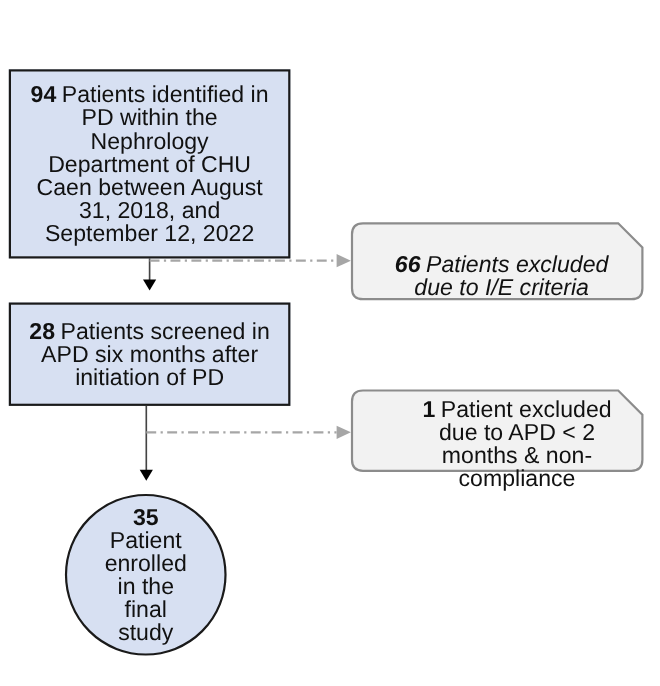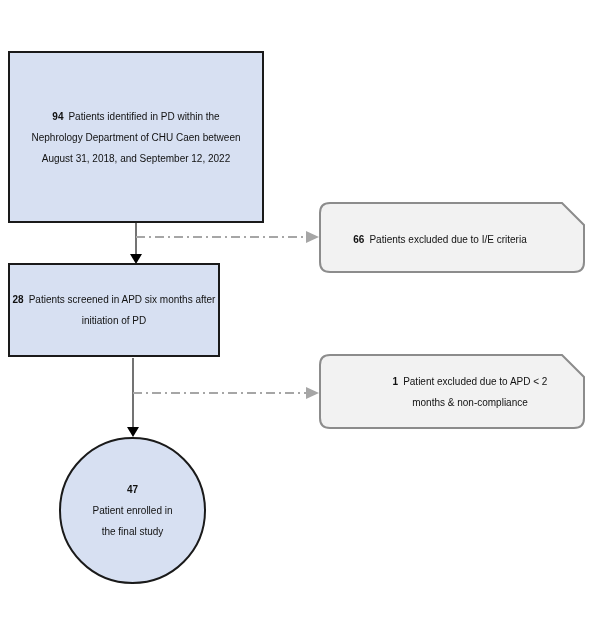--- a/index.html
+++ b/index.html
@@ -34,59 +34,60 @@
     height: 624px;
     z-index: 1;
   }
   .node {
     position: absolute;
     display: flex;
     align-items: center;
     justify-content: center;
     text-align: center;
     box-sizing: border-box;
-    font-size: 10px;
+    font-size: 21px;
     line-height: 21px;
     z-index: 2;
+    margin-top: 12px;
   }
   .node .txt { display: inline; }
   .count {
     font-weight: 700;
     margin-right: 5px;
   }
   .primary-box {
     background: var(--primary-fill);
     border: 2px solid var(--primary-border);
   }
   .box-identified {
     left: 8px; top: 51px;
     width: 256px; height: 172px;
   }
   .box-identified .inner { max-width: 218px; }
   .box-screened {
     left: 8px; top: 263px;
-    width: 212px; height: 94px; text-align: center;
+    width: 256px; height: 94px; text-align: center;
   }
   .box-screened .inner { max-width: 236px; }
   .circle-enrolled {
     left: 59px; top: 437px;
     width: 147px; height: 147px;
     border-radius: 50%;
     background: var(--primary-fill);
     border: 2.5px solid var(--primary-border);
   }
   .circle-enrolled .inner { max-width: 82px; }
   .circle-enrolled .count {
     display: block;
     margin-right: 0;
   }
   
   .excl-ie {
-    left: 308px; top: 203px;
-    width: 264px; height: 72px;
+    left: 324px; top: 203px;
+    width: 264px; height: 72px; font-style: italic;
   }
   .excl-ie .inner { max-width: 226px; }
   .excl-apd {
     left: 320px; top: 355px;
     width: 300px; height: 73px;
   }
   .excl-apd .inner { max-width: 186px; }
 
   .exclusion-shape {
     fill: var(--exclusion-fill);
@@ -149,17 +150,17 @@
   </div>
 
   <div class="node excl-apd">
     <div class="inner">
       <span class="count">1</span><span class="txt">Patient excluded due to APD &lt; 2 months &amp; non-compliance</span>
     </div>
   </div>
 
   <div class="node circle-enrolled">
     <div class="inner">
-      <span class="count">47</span><span class="txt">Patient enrolled in the final study</span>
+      <span class="count">35</span><span class="txt">Patient enrolled in the final study</span>
     </div>
   </div>
 
 </div>
 
 </body></html>

